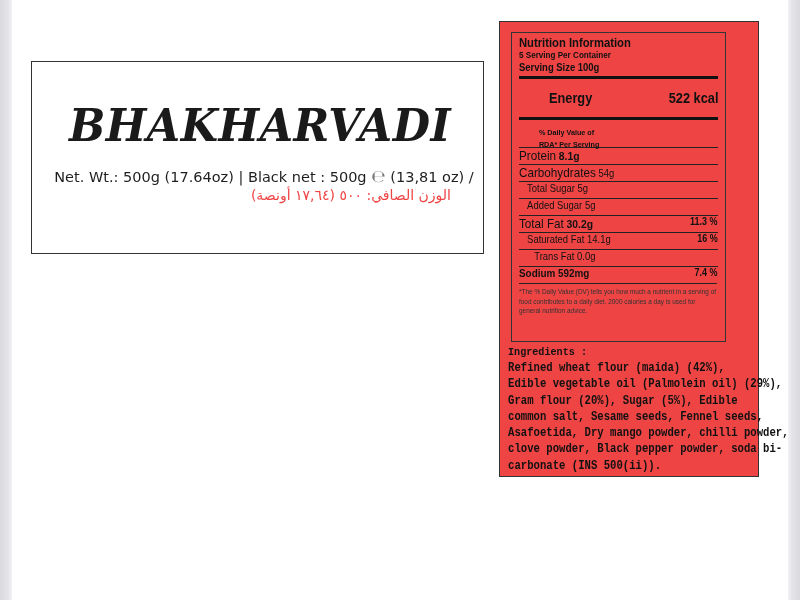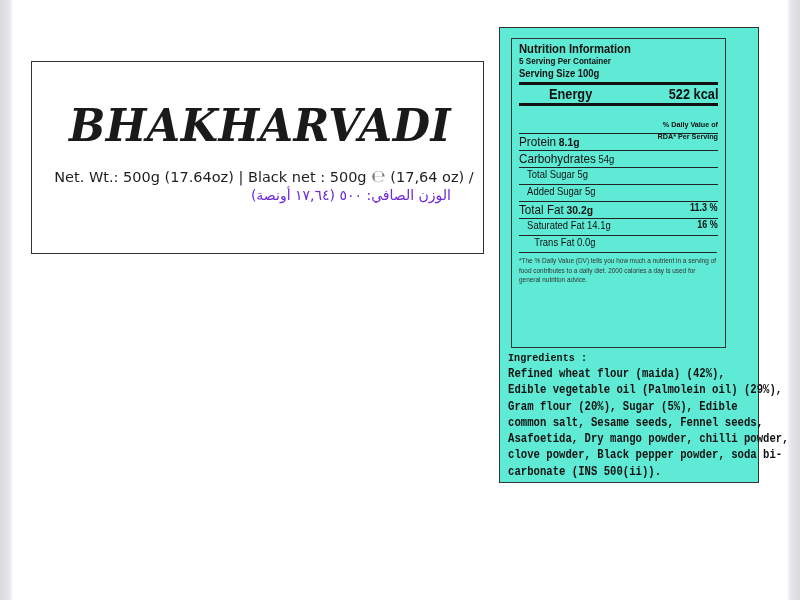--- a/index.html
+++ b/index.html
@@ -31,48 +31,48 @@
       white-space: nowrap;
     }
     .net-weight {
       position: absolute; left: 17px; top: 104px; width: 430px;
       font-family: "DejaVu Sans", sans-serif; font-size: 14.5px; color: #1f1f1f;
       white-space: nowrap;
     }
     .net-weight .e-mark { color: #777; font-size: 17px; }
     .arabic-weight {
       position: absolute; right: 32px; top: 125px;
-      font-family: "DejaVu Sans", sans-serif; font-size: 14px; color: #6d28d9;
+      font-family: "DejaVu Sans", sans-serif; font-size: 14px; color: #ef4444;
       direction: rtl; white-space: nowrap;
     }
 
     
     .nutrition-outer {
-      position: absolute; left: 499px; top: 27px; width: 260px; height: 456px;
-      border: 1.5px solid #333; box-sizing: border-box; background: #5eead4;
+      position: absolute; left: 499px; top: 21px; width: 260px; height: 456px;
+      border: 1.5px solid #333; box-sizing: border-box; background: #ef4444;
     }
     .nutrition-box {
       position: absolute; left: 11px; top: 10px; width: 215px; height: 310px;
       border: 1.5px solid #333; box-sizing: border-box; padding: 0 7px;
       font-family: "Liberation Sans", sans-serif;
     }
     .nf-title { font-weight: bold; font-size: 12.5px; margin-top: 3px; line-height: 14px; transform: scaleX(0.9); transform-origin: left; white-space: nowrap; }
     .nf-sub { font-weight: bold; font-size: 9px; line-height: 11px; transform: scaleX(0.9); transform-origin: left; white-space: nowrap; }
     .nf-serving { font-weight: bold; font-size: 10.5px; line-height: 13px; transform: scaleX(0.9); transform-origin: left; white-space: nowrap; }
     .rule-thick { border-top: 3.5px solid #111; margin: 2px 0 0 0; }
     .energy-row {
       display: flex; justify-content: space-between; align-items: center;
-      font-weight: bold; font-size: 14.5px; height: 18px; padding-left: 30px;
+      font-weight: bold; font-size: 14.5px; height: 38px; padding-left: 30px;
     }
     .energy-row span { transform: scaleX(0.88); }
     .energy-row .lbl { transform-origin: left; }
     .energy-row .val { transform-origin: right; }
     .dv-header {
-      text-align: right; font-weight: bold; font-size: 8px; line-height: 12px;
-      padding-top: 13px; height: 27px; box-sizing: border-box;
+      text-align: left; font-weight: bold; font-size: 8px; line-height: 12px;
+      padding-top: 7px; height: 27px; box-sizing: border-box;
     }
     .dv-header div { transform: scaleX(0.9); transform-origin: right; }
     .row {
       display: flex; justify-content: space-between; align-items: flex-start;
       border-top: 1px solid #222; height: 17px; box-sizing: border-box;
       white-space: nowrap;
     }
     .row .left { display: flex; align-items: baseline; gap: 3px; transform: scaleX(0.9); transform-origin: left; }
     .row .right { font-weight: bold; font-size: 10px; transform: scaleX(0.9); transform-origin: right; }
     .row.major .name { font-size: 13px; }
@@ -98,21 +98,21 @@
 </head>
 <body>
 
 <div class="edge-left"></div>
 <div class="edge-right"></div>
 
 <div class="title-panel">
   <div class="brand-title">BHAKHARVADI</div>
   <div class="net-weight">
     <span>Net. Wt.: 500g (17.64oz) | Black net : 500g</span>
-    <span class="e-mark">℮</span><span> (17,64 oz) /</span>
+    <span class="e-mark">℮</span><span> (13,81 oz) /</span>
   </div>
   <div class="arabic-weight">الوزن الصافي: ٥٠٠ (١٧,٦٤ أونصة)</div>
 </div>
 
 <div class="nutrition-outer">
   <div class="nutrition-box">
     <div class="nf-title">Nutrition Information</div>
     <div class="nf-sub">5 Serving Per Container</div>
     <div class="nf-serving">Serving Size 100g</div>
     <div class="rule-thick"></div>
@@ -167,20 +167,27 @@
           <span class="amt">14.1g</span>
         </div>
       <div class="right">16 %</div>
     </div>
     <div class="row minor">
       <div class="left indent2">
           <span class="name">Trans Fat</span>
           <span class="amt">0.0g</span>
         </div>
       <div class="right"></div>
+    </div>
+    <div class="row sodium">
+      <div class="left">
+          <span class="name">Sodium</span>
+          <span class="amt">592mg</span>
+        </div>
+      <div class="right">7.4 %</div>
     </div>
     <div class="footnote">*The % Daily Value (DV) tells you how much a nutrient in a serving of food contributes to a daily diet. 2000 calories a day is used for general nutrition advice.</div>
   </div>
 
   <div class="ingredients">
     <div class="ing-title">Ingredients :</div>
     <div class="ing-line">Refined wheat flour (maida) (42%),</div>
     <div class="ing-line">Edible vegetable oil (Palmolein oil) (29%),</div>
     <div class="ing-line">Gram flour (20%), Sugar (5%), Edible</div>
     <div class="ing-line">common salt, Sesame seeds, Fennel seeds,</div>

